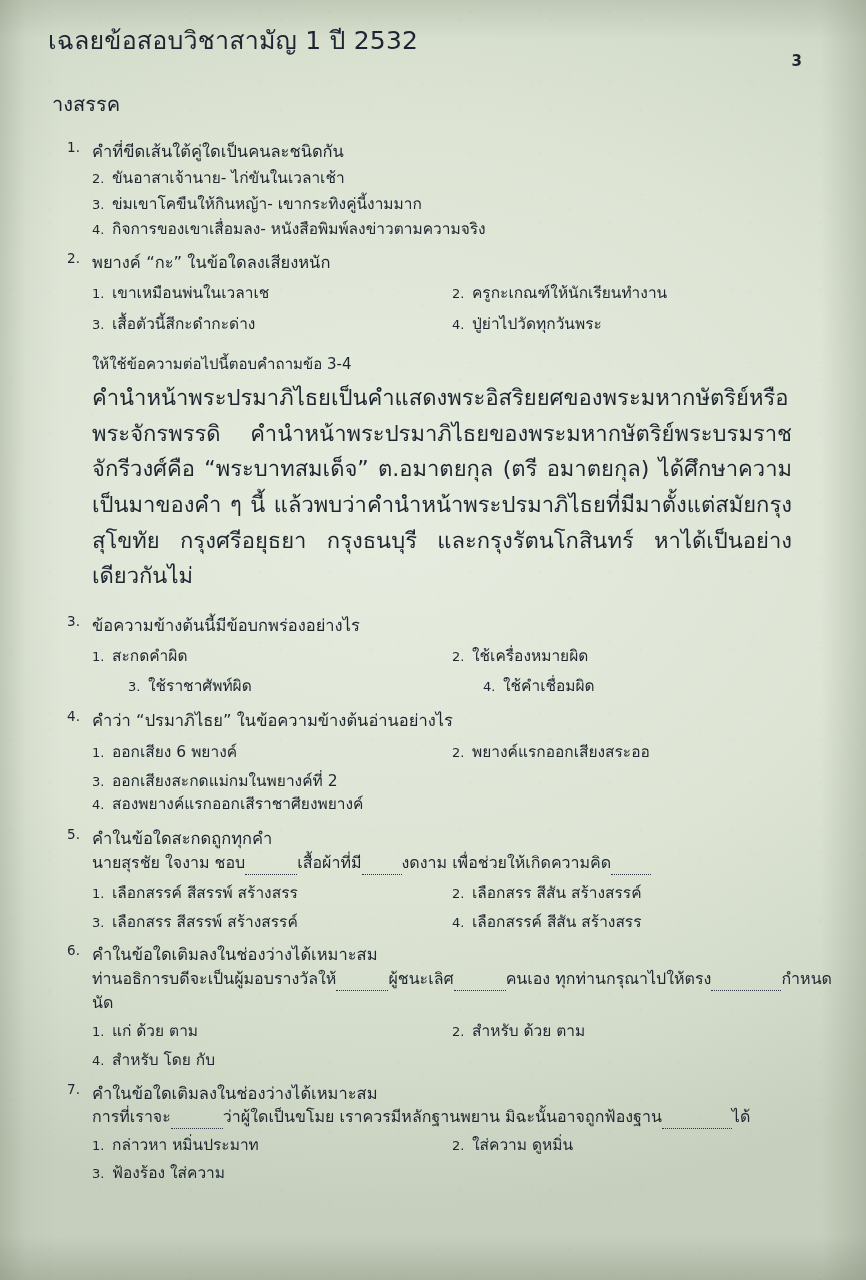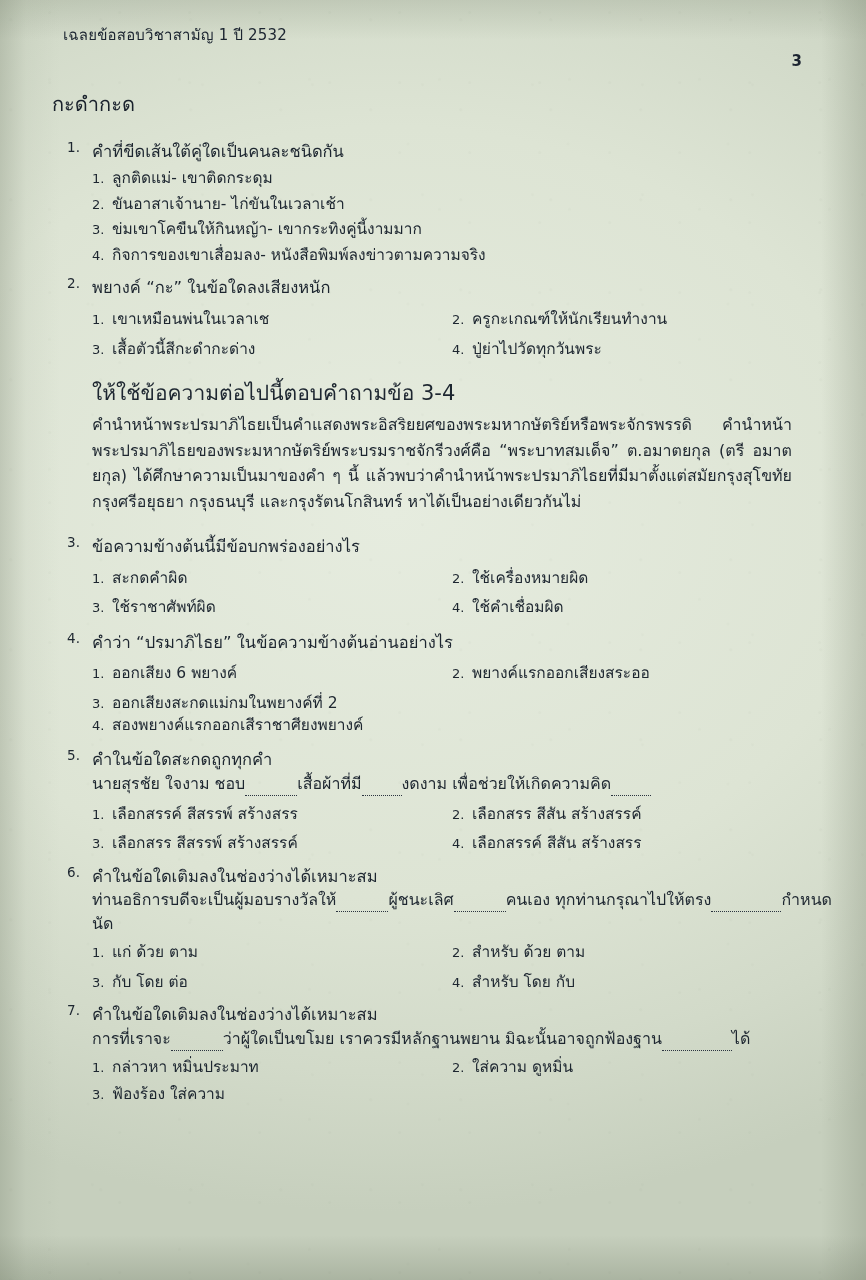--- a/index.html
+++ b/index.html
@@ -55,24 +55,23 @@
     line-height: 1.0;
   }
   .hdr {
     position: relative;
     height: 48px;
   }
   .hdr-title {
     position: absolute;
     left: 0;
     top: 0;
-    font-size: 15px;
+    font-size: 25px;
     letter-spacing: 0.2px;
     color: #1b2430;
-    margin-left: 15px;
   }
   .page-num {
     position: absolute;
     right: 36px;
     top: 26px;
     font-size: 15px;
     font-weight: bold;
     color: #1b2430;
   }
   .subject {
@@ -122,25 +121,25 @@
     font-size: 13px;
   }
   .ch-stack .ch { margin-bottom: 3px; }
 
   .passage {
     margin-top: 22px;
     margin-left: 44px;
     width: 700px;
   }
   .passage-title {
-    font-size: 21px;
+    font-size: 15px;
     margin-bottom: 8px;
   }
   .passage-body {
-    font-size: 16px;
+    font-size: 22px;
     line-height: 1.62;
     text-align: justify;
   }
   .fill {
     display: inline-block;
     min-width: 52px;
     border-bottom: 1px dotted #2b3440;
     vertical-align: bottom;
   }
   .fill-s { min-width: 40px; }
@@ -158,32 +157,29 @@
   <div class="paper-tint"></div>
   <div class="grain"></div>
 
   <div class="content">
 
     <div class="hdr">
       <div class="hdr-title">เฉลยข้อสอบวิชาสามัญ 1 ปี 2532</div>
       <div class="page-num">3</div>
     </div>
 
-    <div class="subject">กะดำกะด</div>
+    <div class="subject">างสรรค</div>
 
     <div class="qlist">
 
       <div class="q">
         <div class="q-num">1.</div>
         <div class="q-text">คำที่ขีดเส้นใต้คู่ใดเป็นคนละชนิดกัน</div>
         <div class="choices ch-stack">
           <div class="ch">
-            <span class="ch-num">1.</span><span>ลูกติดแม่- เขาติดกระดุม</span>
-          </div>
-          <div class="ch">
             <span class="ch-num">2.</span><span>ขันอาสาเจ้านาย- ไก่ขันในเวลาเช้า</span>
           </div>
           <div class="ch">
             <span class="ch-num">3.</span><span>ข่มเขาโคขืนให้กินหญ้า- เขากระทิงคู่นี้งามมาก</span>
           </div>
           <div class="ch">
             <span class="ch-num">4.</span><span>กิจการของเขาเสื่อมลง- หนังสือพิมพ์ลงข่าวตามความจริง</span>
           </div>
         </div>
       </div>
@@ -225,21 +221,21 @@
         <div class="q-text">ข้อความข้างต้นนี้มีข้อบกพร่องอย่างไร</div>
         <div class="choices" style="margin-top:8px;">
           <div class="ch-row">
             <div class="ch ch-a">
               <span class="ch-num">1.</span><span>สะกดคำผิด</span>
             </div>
             <div class="ch ch-b">
               <span class="ch-num">2.</span><span>ใช้เครื่องหมายผิด</span>
             </div>
           </div>
-          <div class="ch-row" style="margin-top:7px;">
+          <div class="ch-row" style="margin-top:7px;margin-left:36px;">
             <div class="ch ch-a">
               <span class="ch-num">3.</span><span>ใช้ราชาศัพท์ผิด</span>
             </div>
             <div class="ch ch-b">
               <span class="ch-num">4.</span><span>ใช้คำเชื่อมผิด</span>
             </div>
           </div>
         </div>
       </div>
 
@@ -301,23 +297,20 @@
         <div class="choices" style="margin-top:5px;">
           <div class="ch-row">
             <div class="ch ch-a">
               <span class="ch-num">1.</span><span>แก่ ด้วย ตาม</span>
             </div>
             <div class="ch ch-b">
               <span class="ch-num">2.</span><span>สำหรับ ด้วย ตาม</span>
             </div>
           </div>
           <div class="ch-row" style="margin-top:7px;">
-            <div class="ch ch-a">
-              <span class="ch-num">3.</span><span>กับ โดย ต่อ</span>
-            </div>
             <div class="ch ch-b">
               <span class="ch-num">4.</span><span>สำหรับ โดย กับ</span>
             </div>
           </div>
         </div>
       </div>
 
       <div class="q" style="margin-top:10px;">
         <div class="q-num">7.</div>
         <div class="q-text">คำในข้อใดเติมลงในช่องว่างได้เหมาะสม</div>

